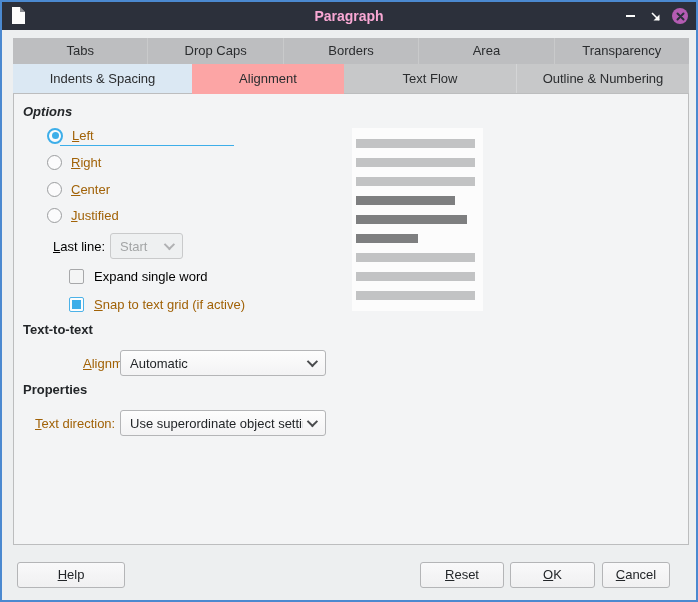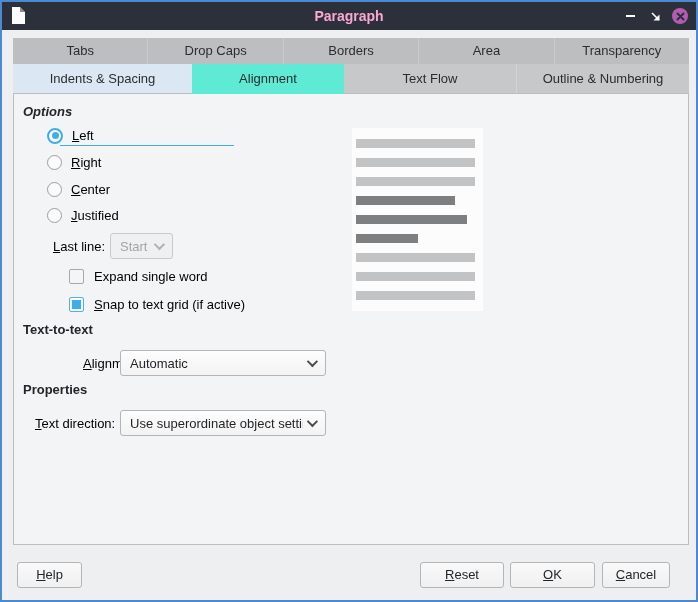--- a/index.html
+++ b/index.html
@@ -39,31 +39,31 @@
     border-right: 1px solid #c9cacb; cursor: pointer;
   }
   .tab1:last-child { border-right: none; }
 
   .tabrow2 { position: absolute; left: 11px; top: 62px; height: 29px; }
   .tab2 {
     position: absolute; top: 0; height: 29px; text-align: center;
     line-height: 29px; color: #2b2d2f; cursor: pointer; background: #c7c8c9;
   }
   .tab2.highlight { background: #dbe8f3; }
-  .tab2.active { background: #5eead4; height: 30px; z-index: 3; }
+  .tab2.active { background: #fca5a5; height: 30px; z-index: 3; }
   .tab2.sep { border-left: 1px solid #d4d5d6; }
 
   
   .content {
     position: absolute; left: 11px; top: 91px; width: 676px; height: 452px;
     background: #f3f4f5; border: 1px solid #bcbdbe; z-index: 2;
   }
   .abs { position: absolute; }
   .heading { font-weight: bold; color: #232629; }
-  .lbl { color: #000000; display: inline-block; }
+  .lbl { color: #a16207; display: inline-block; }
   .lbl.disabled { color: #000000; }
   .accel::first-letter { text-decoration: underline; }
 
   
   .radio-row { position: absolute; left: 33px; height: 17px; display: flex; align-items: center; gap: 9px; cursor: pointer; }
   .radio { width: 15px; height: 15px; border-radius: 50%; border: 1px solid #9b9d9f; background: #fbfbfc; flex: 0 0 auto; }
   .radio.selected {
     width: 16px; height: 16px; border: 2px solid #3daee9; background: #fbfbfc;
     display: flex; align-items: center; justify-content: center;
   }
@@ -177,21 +177,21 @@
       <span class="radio"></span>
       <span class="lbl accel">Center</span>
     </div>
 
     <div class="radio-row" style="top:113px;">
       <span class="radio"></span>
       <span class="lbl accel">Justified</span>
     </div>
 
     <span class="abs lbl disabled accel" style="left:39px; top:145px;">Last line:</span>
-    <div class="dropdown disabled" style="left:96px; top:139px; width:63px;">
+    <div class="dropdown disabled" style="left:96px; top:139px; width:73px;">
       <span class="dd-text">Start</span>
       <span class="chev"></span>
     </div>
 
     <div class="check-row" style="top:174px;">
       <span class="checkbox"></span>
       <span class="lbl disabled">Expand single word</span>
     </div>
 
     <div class="check-row" style="top:202px;">
@@ -220,18 +220,18 @@
 
     <span class="abs heading" style="left:9px; top:288px;">Properties</span>
     <span class="abs lbl accel" style="left:21px; top:322px;">Text direction:</span>
     <div class="dropdown" style="left:106px; top:316px; width:206px;">
       <span class="dd-text">Use superordinate object settings</span>
       <span class="chev"></span>
     </div>
 
   </div>
 
-  <div class="btn accel" style="left:15px; width:65px;">Help</div>
+  <div class="btn accel" style="left:15px; width:108px;">Help</div>
   <div class="btn accel" style="left:418px; width:84px;">Reset</div>
   <div class="btn accel" style="left:508px; width:85px;">OK</div>
   <div class="btn accel" style="left:600px; width:68px;">Cancel</div>
 
 </div>
 
 </body></html>

